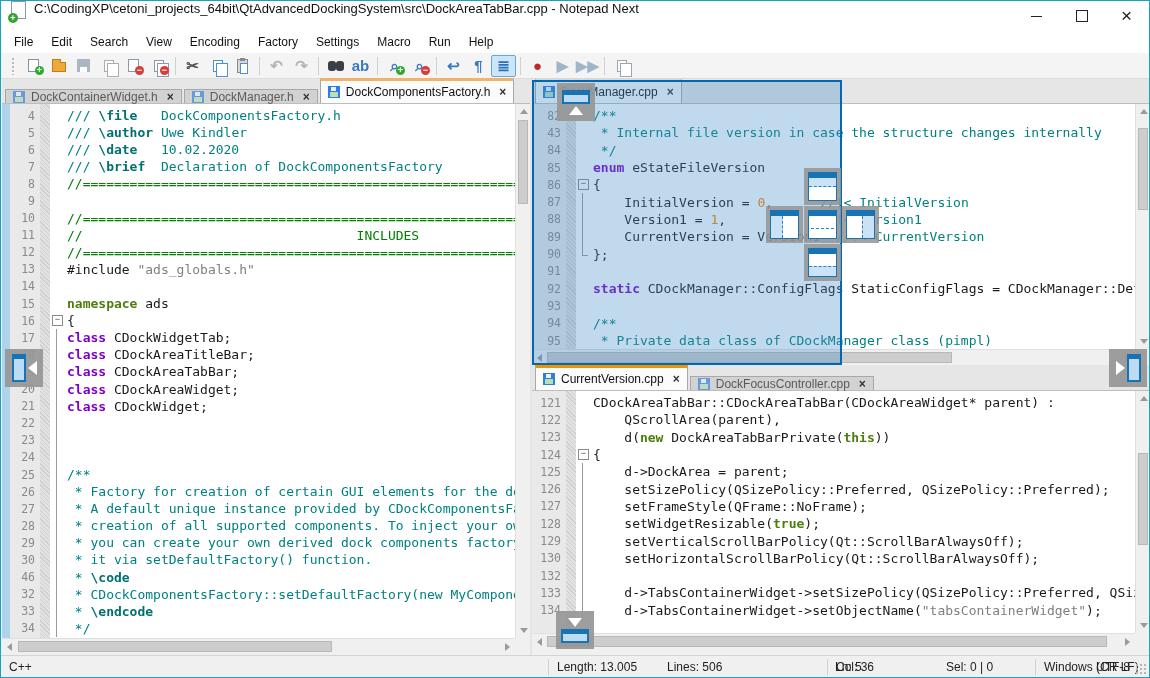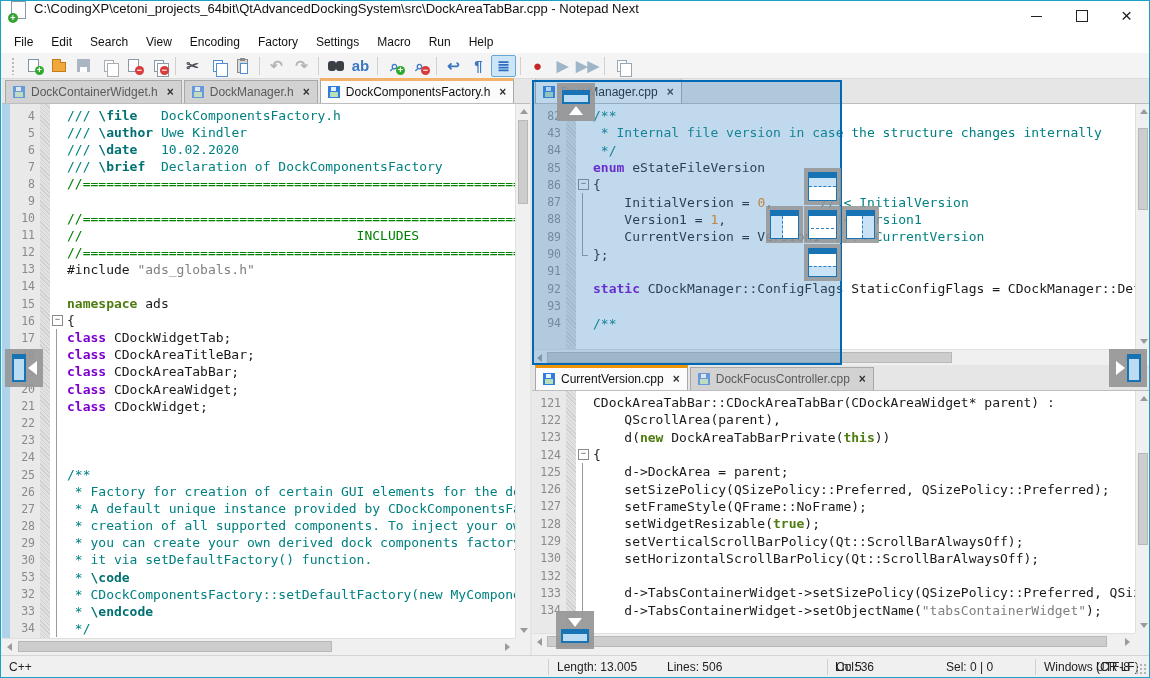--- a/index.html
+++ b/index.html
@@ -50,21 +50,21 @@
 
   
   .pane{position:absolute;background:#f0f0f0;}
   #pane-left{left:1px;top:78px;width:528px;height:576px;}
   #splitter-v{position:absolute;left:529px;top:78px;width:2px;height:576px;background:#e4e4e4;}
   #pane-tr{left:531px;top:78px;width:618px;height:286px;}
   #pane-br{left:531px;top:364px;width:618px;height:290px;}
 
   .tabbar{position:absolute;left:0;top:0;right:0;height:25px;background:#e6e6e6;border-bottom:1px solid #bdbdbd;
           display:flex;align-items:flex-end;padding-left:3px;}
-  .tab{height:23px;display:flex;align-items:center;padding:0 7px;background:#d2d2d2;border:1px solid #a8a8a8;
+  .tab{height:14px;display:flex;align-items:center;padding:0 7px;background:#d2d2d2;border:1px solid #a8a8a8;
        border-bottom:none;margin-right:2px;font-size:12px;color:#5a5a5a;position:relative;}
   .tab.active{background:#fbfbfb;color:#111;height:25px;border-top:3px solid var(--acc,#f0a040);}
   .tab-floppy{width:12px;height:12px;background:#2f7de1;position:relative;margin-right:6px;flex:none;}
   .tab-floppy::before{content:'';position:absolute;left:3px;top:1px;width:5px;height:4px;background:#e8f2ff;}
   .tab-floppy::after{content:'';position:absolute;left:2px;bottom:1px;width:8px;height:5px;background:#b9e0b4;}
   .tab.inactive .tab-floppy{opacity:.65;}
   .tab-close{margin-left:9px;font-size:12px;font-weight:bold;color:#333;}
 
   
   .editor{position:absolute;background:#fff;overflow:hidden;}
@@ -464,21 +464,21 @@
           </div>
           <div class="ed-row">
             <span class="ln-blue"></span>
             <span class="ln-num">30</span>
             <span class="ln-hatch"></span>
             <span class="ln-fold f-line"></span>
             <pre class="code"><span class="c-doc"> * it via setDefaultFactory() function.</span></pre>
           </div>
           <div class="ed-row">
             <span class="ln-blue"></span>
-            <span class="ln-num">53</span>
+            <span class="ln-num">46</span>
             <span class="ln-hatch"></span>
             <span class="ln-fold f-line"></span>
             <pre class="code"><span class="c-doc"> * </span><span class="c-docb">\code</span></pre>
           </div>
           <div class="ed-row">
             <span class="ln-blue"></span>
             <span class="ln-num">32</span>
             <span class="ln-hatch"></span>
             <span class="ln-fold f-line"></span>
             <pre class="code"><span class="c-doc"> * CDockComponentsFactory::setDefaultFactory(new MyComponentsFactory());</span></pre>
@@ -610,20 +610,27 @@
             <span class="ln-hatch"></span>
             <span class="ln-fold"></span>
             <pre class="code"></pre>
           </div>
           <div class="ed-row">
             <span class="ln-blue"></span>
             <span class="ln-num">94</span>
             <span class="ln-hatch"></span>
             <span class="ln-fold"></span>
             <pre class="code"><span class="c-doc">/**</span></pre>
+          </div>
+          <div class="ed-row">
+            <span class="ln-blue"></span>
+            <span class="ln-num">95</span>
+            <span class="ln-hatch"></span>
+            <span class="ln-fold"></span>
+            <pre class="code"><span class="c-doc"> * Private data class of CDockManager class (pimpl)</span></pre>
           </div>
         </div>
     </div>
     <div class="vscroll" style="left:603px;top:25px;height:245px;">
       <div class="sb-arr arr-up"></div>
       <div class="sb-thumb" style="top:24px;height:82px;"></div>
       <div class="sb-arr arr-dn"></div>
     </div>
     <div class="hscroll" style="left:0;top:270px;width:603px;">
       <div class="sb-arr arr-lf"></div>

